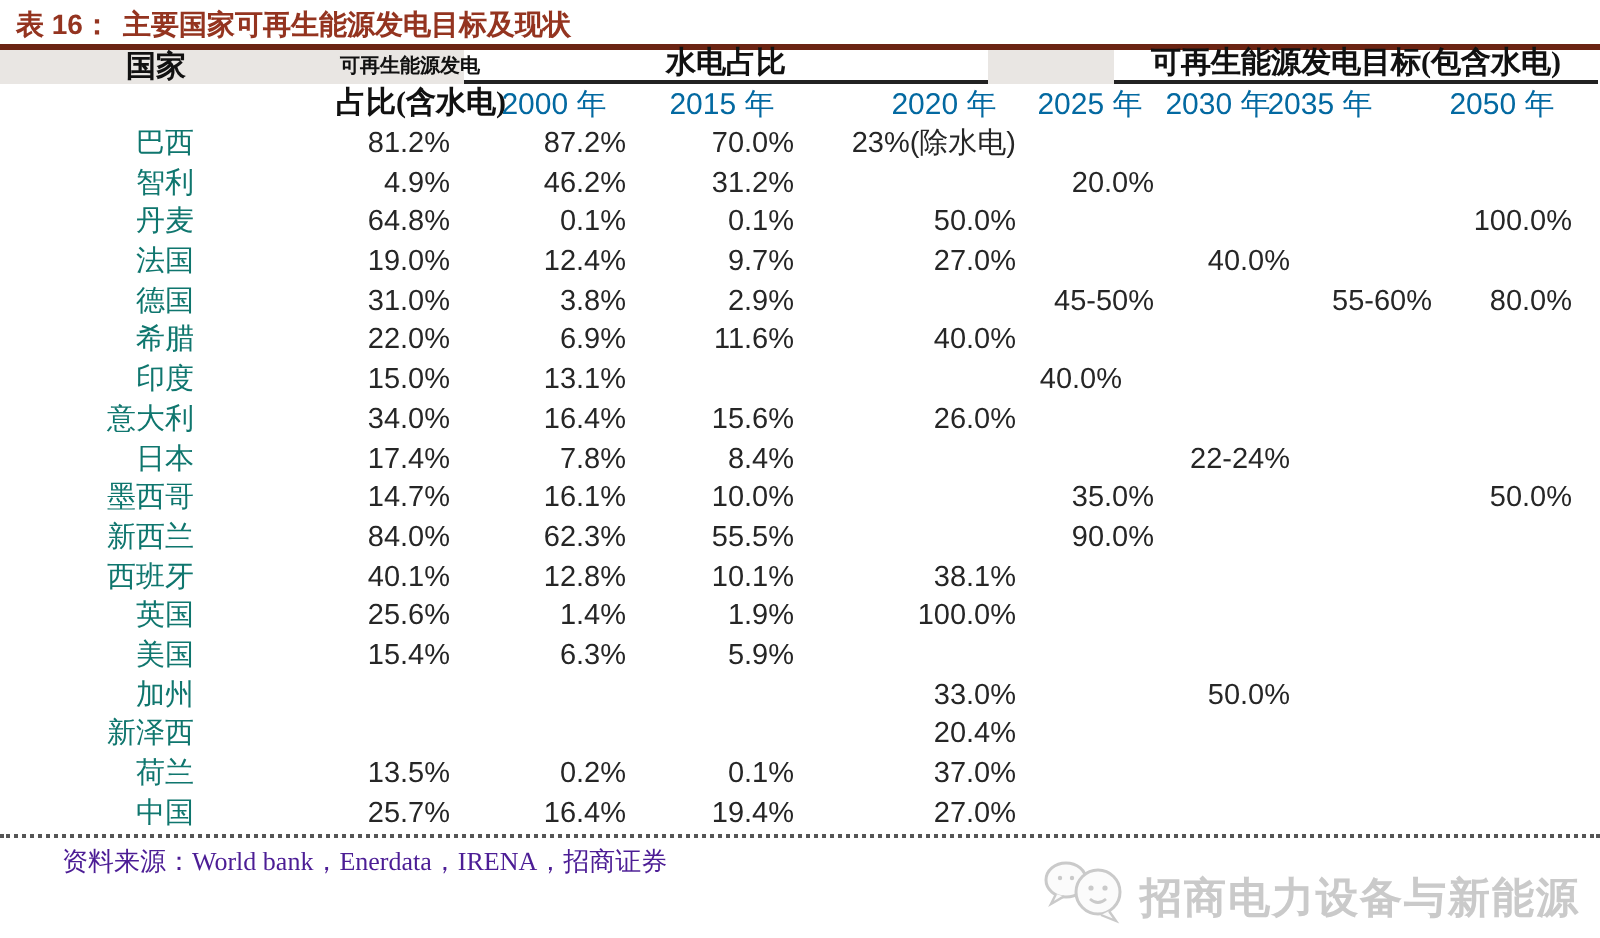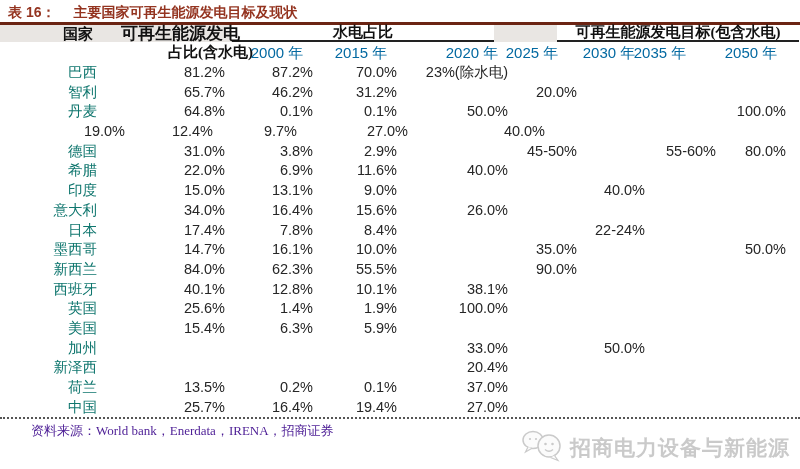--- a/index.html
+++ b/index.html
@@ -2,46 +2,46 @@
 <html><head>
 <meta charset="utf-8">
 <style>
   html,body{margin:0;padding:0;background:#ffffff;}
   .page{position:relative;width:800px;height:469px;background:#ffffff;overflow:hidden;
         font-family:"Liberation Sans","DejaVu Sans",sans-serif;color:#262626;}
 
   
   .title-row{position:absolute;left:8px;top:4px;font-size:14px;font-weight:bold;color:#943420;
              font-family:"Liberation Sans",sans-serif;white-space:nowrap;}
-  .title-row .tag{margin-right:18px;}
+  .title-row .tag{margin-right:6px;}
   .title-rule{position:absolute;left:0;top:22px;width:800px;height:3px;background:#6B2413;}
 
   
   .thead{position:absolute;left:0;top:0;width:800px;height:63px;}
   .gray-band{position:absolute;top:25px;height:17px;background:#E9E6E3;}
   .band-left{left:0;width:232px;}
   .band-mid{left:494px;width:63px;}
   .group-cell{position:absolute;top:25px;height:15px;background:#ffffff;
               border-bottom:2px solid #222222;font-size:15px;font-weight:bold;
               line-height:15px;text-align:center;color:#111;
               font-family:"Liberation Serif","DejaVu Serif",serif;white-space:nowrap;}
   .group-hydro{left:232px;width:262px;}
   .group-target{left:557px;width:242px;}
   .h-country{position:absolute;left:52px;top:26px;width:52px;text-align:center;
              font-size:15px;font-weight:bold;color:#111;line-height:16px;
              font-family:"Liberation Serif","DejaVu Serif",serif;}
   .h-share1{position:absolute;left:100px;top:26px;width:140px;text-align:right;
-            font-size:17px;font-weight:bold;color:#111;line-height:16px;white-space:nowrap;
+            font-size:10px;font-weight:bold;color:#111;line-height:16px;white-space:nowrap;
             font-family:"Liberation Serif","DejaVu Serif",serif;}
   .h-share2{position:absolute;left:100px;top:44px;width:153px;text-align:right;
             font-size:15px;font-weight:bold;color:#111;line-height:17px;white-space:nowrap;
             font-family:"Liberation Serif","DejaVu Serif",serif;}
   .h-year{position:absolute;top:44px;width:72px;height:17px;text-align:center;
           font-size:15px;color:#0369a1;line-height:17px;white-space:nowrap;}
-  .y0{left:241px;} .y1{left:325px;} .y2{left:436px;} .y3{left:496px;}
+  .y0{left:241px;} .y1{left:325px;} .y2{left:436px;} .y3{left:509px;}
   .y4{left:573px;} .y5{left:624px;} .y6{left:715px;}
 
   
   .tbody{position:absolute;left:0;top:63px;width:786px;}
   .trow{display:flex;height:19.7px;line-height:19.7px;}
   .cell{white-space:nowrap;text-align:right;font-size:14.5px;overflow:visible;}
   .c0{width:100px;padding-right:3px;box-sizing:border-box;color:#0f766e;
       font-family:"Liberation Serif","DejaVu Serif",serif;}
   .c1{width:127px;padding-right:2px;box-sizing:border-box;}
   .c2{width:86px;} .c3{width:84px;} .c4{width:111px;}
@@ -96,41 +96,42 @@
         <div class="cell c2">87.2%</div>
         <div class="cell c3">70.0%</div>
         <div class="cell c4">23%(除水电)</div>
         <div class="cell c5"></div>
         <div class="cell c6"></div>
         <div class="cell c7"></div>
         <div class="cell c8"></div>
       </div>
       <div class="trow">
         <div class="cell c0">智利</div>
-        <div class="cell c1">65.7%</div>
+        <div class="cell c1">4.9%</div>
         <div class="cell c2">46.2%</div>
         <div class="cell c3">31.2%</div>
         <div class="cell c4"></div>
         <div class="cell c5">20.0%</div>
         <div class="cell c6"></div>
         <div class="cell c7"></div>
         <div class="cell c8"></div>
       </div>
       <div class="trow">
         <div class="cell c0">丹麦</div>
         <div class="cell c1">64.8%</div>
         <div class="cell c2">0.1%</div>
         <div class="cell c3">0.1%</div>
         <div class="cell c4">50.0%</div>
         <div class="cell c5"></div>
         <div class="cell c6"></div>
         <div class="cell c7"></div>
         <div class="cell c8">100.0%</div>
       </div>
       <div class="trow">
+        <div class="cell c0">法国</div>
         <div class="cell c1">19.0%</div>
         <div class="cell c2">12.4%</div>
         <div class="cell c3">9.7%</div>
         <div class="cell c4">27.0%</div>
         <div class="cell c5"></div>
         <div class="cell c6">40.0%</div>
         <div class="cell c7"></div>
         <div class="cell c8"></div>
       </div>
       <div class="trow">
@@ -152,21 +153,20 @@
         <div class="cell c4">40.0%</div>
         <div class="cell c5"></div>
         <div class="cell c6"></div>
         <div class="cell c7"></div>
         <div class="cell c8"></div>
       </div>
       <div class="trow">
         <div class="cell c0">印度</div>
         <div class="cell c1">15.0%</div>
         <div class="cell c2">13.1%</div>
-        <div class="cell c3">9.0%</div>
         <div class="cell c4"></div>
         <div class="cell c5"></div>
         <div class="cell c6">40.0%</div>
         <div class="cell c7"></div>
         <div class="cell c8"></div>
       </div>
       <div class="trow">
         <div class="cell c0">意大利</div>
         <div class="cell c1">34.0%</div>
         <div class="cell c2">16.4%</div>

